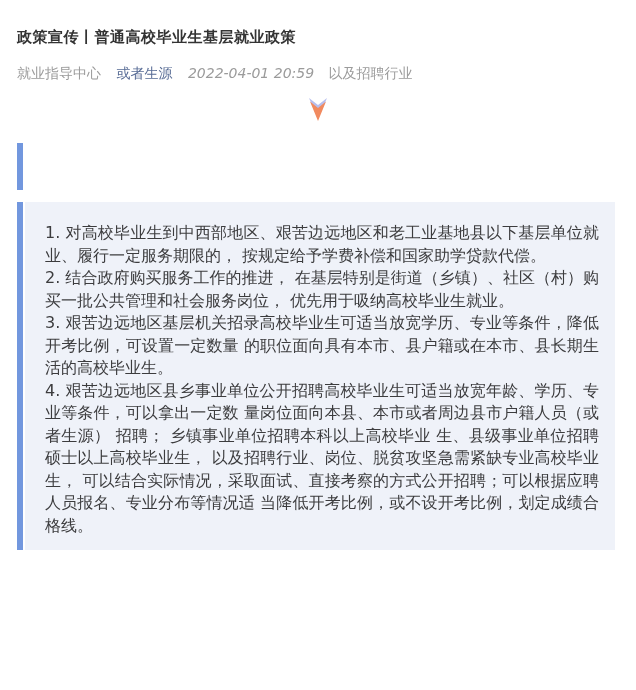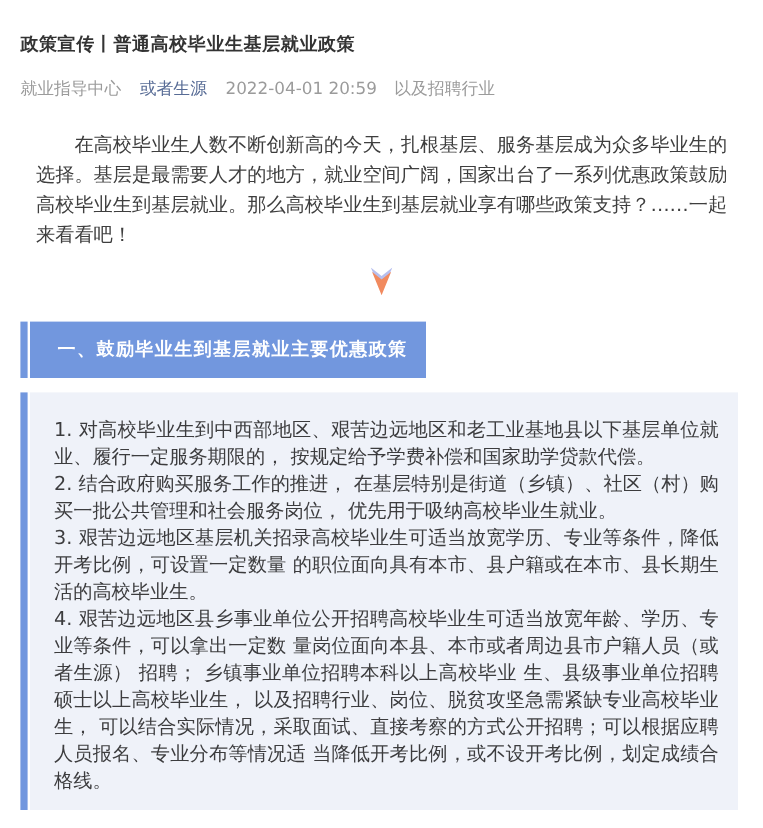--- a/index.html
+++ b/index.html
@@ -27,21 +27,21 @@
     letter-spacing:0.5px;
   }
   .meta{
     margin:15px 16px 0 17px;
     font-size:14px;
     color:var(--meta-gray);
     white-space:nowrap;
   }
   .meta .account{color:var(--meta-gray);text-align:center;}
   .meta .author{color:var(--author-link);margin:0 11px;cursor:pointer;}
-  .meta .time{color:var(--meta-gray);}
+  .meta .time{color:var(--meta-gray);font-style:italic;}
   .meta .location{color:var(--meta-gray);margin-left:10px;}
   .intro{
     margin:25px 30px 0 30px;
     font-size:16px;
     line-height:25px;
     color:#3E3E3E;
     text-align:justify;
     text-indent:2em;
   }
   .arrow-wrap{
@@ -98,32 +98,30 @@
 
   <h1 class="title">政策宣传丨普通高校毕业生基层就业政策</h1>
 
   <div class="meta">
     <span class="account">就业指导中心</span>
     <span class="author">或者生源</span>
     <span class="time">2022-04-01 20:59</span>
     <span class="location">以及招聘行业</span>
   </div>
 
-  <p class="intro">在高校毕业生人数不断创新高的今天，扎根基层、服务基层成为众多毕业生的选择。基层是最需要人才的地方，就业空间广阔，国家出台了一系列优惠政策鼓励高校毕业生到基层就业。那么高校毕业生到基层就业享有哪些政策支持？……一起来看看吧！</p>
 
   <div class="arrow-wrap">
     <svg width="20" height="24" viewBox="0 0 20 24" aria-hidden="true">
       <polygon points="1,0 10,7 19,0 10,21" fill="#B7BFEE"></polygon>
       <polygon points="2,3.5 10,10 18,3.5 10,23" fill="#F18A5F"></polygon>
     </svg>
   </div>
 
   <div class="section-heading-row">
     <div class="accent-bar"></div>
-    <div class="banner">一、鼓励毕业生到基层就业主要优惠政策</div>
   </div>
 
   <div class="content-row">
     <div class="accent-bar"></div>
     <div class="policy-box">
       <p>1. 对高校毕业生到中西部地区、艰苦边远地区和老工业基地县以下基层单位就业、履行一定服务期限的， 按规定给予学费补偿和国家助学贷款代偿。</p>
       <p>2. 结合政府购买服务工作的推进， 在基层特别是街道（乡镇）、社区（村）购买一批公共管理和社会服务岗位， 优先用于吸纳高校毕业生就业。</p>
       <p>3. 艰苦边远地区基层机关招录高校毕业生可适当放宽学历、专业等条件，降低开考比例，可设置一定数量 的职位面向具有本市、县户籍或在本市、县长期生活的高校毕业生。</p>
       <p>4. 艰苦边远地区县乡事业单位公开招聘高校毕业生可适当放宽年龄、学历、专业等条件，可以拿出一定数 量岗位面向本县、本市或者周边县市户籍人员（或者生源） 招聘； 乡镇事业单位招聘本科以上高校毕业 生、县级事业单位招聘硕士以上高校毕业生， 以及招聘行业、岗位、脱贫攻坚急需紧缺专业高校毕业生， 可以结合实际情况，采取面试、直接考察的方式公开招聘；可以根据应聘人员报名、专业分布等情况适 当降低开考比例，或不设开考比例，划定成绩合格线。</p>
     </div>

